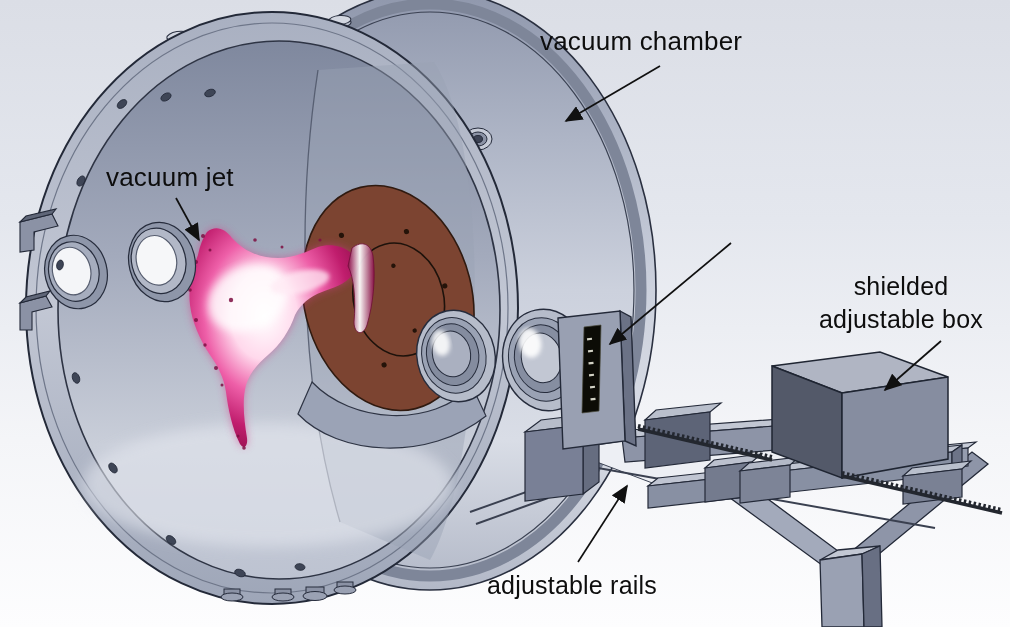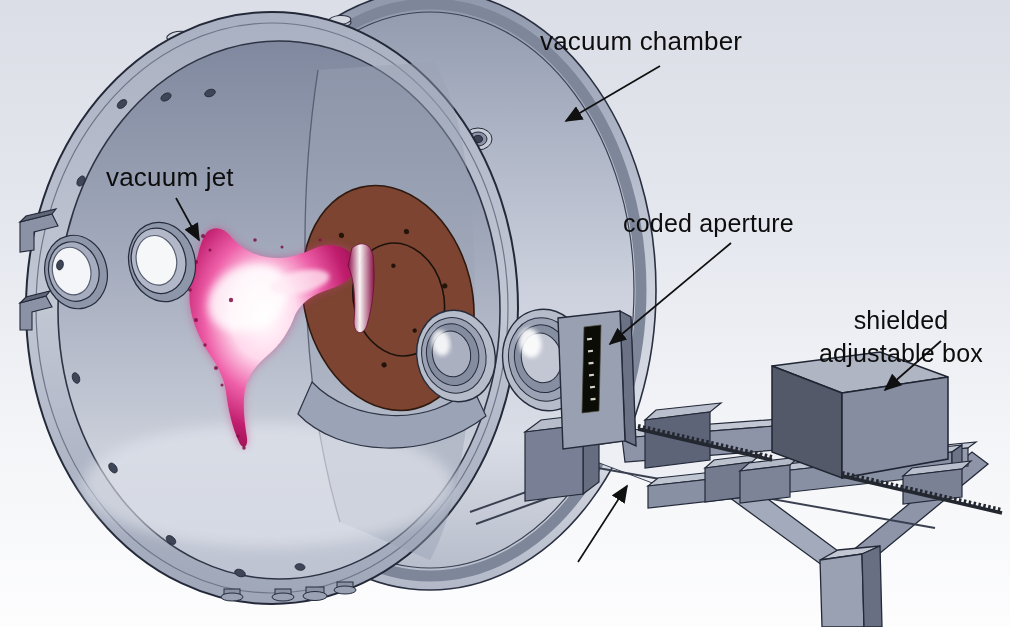--- a/index.html
+++ b/index.html
@@ -7,21 +7,21 @@
     position:relative;width:1010px;height:627px;overflow:hidden;
     background:linear-gradient(180deg,#dbdee6 0%,#e4e7ee 35%,#f4f5f8 70%,#fdfdfe 100%);
     font-family:"Liberation Sans", sans-serif;
   }
   #stage svg{position:absolute;left:0;top:0;}
   .label{
     position:absolute;color:var(--label-text,#0d0d0d);
     font-size:25px;letter-spacing:.2px;white-space:nowrap;line-height:1.1;text-align:center;
   }
   .label.big{font-size:26px;}
-  .label.center{text-align:center;white-space:normal;line-height:33px;margin-top:34px;}
+  .label.center{text-align:center;white-space:normal;line-height:33px;}
 </style>
 </head>
 <body>
 
 <div id="stage">
 <svg width="1010" height="627" viewBox="0 0 1010 627">
   <defs>
     <linearGradient id="bodyGrad" x1="0" y1="0" x2="0" y2="1">
       <stop offset="0" stop-color="#8f97ac"></stop>
           <stop offset="0.25" stop-color="#aeb5c6"></stop>
@@ -330,18 +330,18 @@
     <line x1="660" y1="66" x2="566" y2="121" marker-end="url(#ah)"></line>
     <line x1="176" y1="198" x2="199" y2="240" marker-end="url(#ah)"></line>
     <line x1="731" y1="243" x2="610" y2="344" marker-end="url(#ah)"></line>
     <line x1="941" y1="341" x2="885" y2="390" marker-end="url(#ah)"></line>
     <line x1="578" y1="562" x2="627" y2="486" marker-end="url(#ah)"></line>
   </g>
 </svg>
 
   <div class="label big" style="left:540px;top:27px;">vacuum chamber</div>
   <div class="label big" style="left:106px;top:163px;">vacuum jet</div>
-  <div class="label" style="left:623px;top:210px;">coded aperture</div>
   <div class="label center" style="left:795px;top:270px;width:212px;">
     <div>shielded</div>
     <div>adjustable box</div>
   </div>
+  <div class="label" style="left:487px;top:572px;">adjustable rails</div>
 </div>
 
 </body></html>

